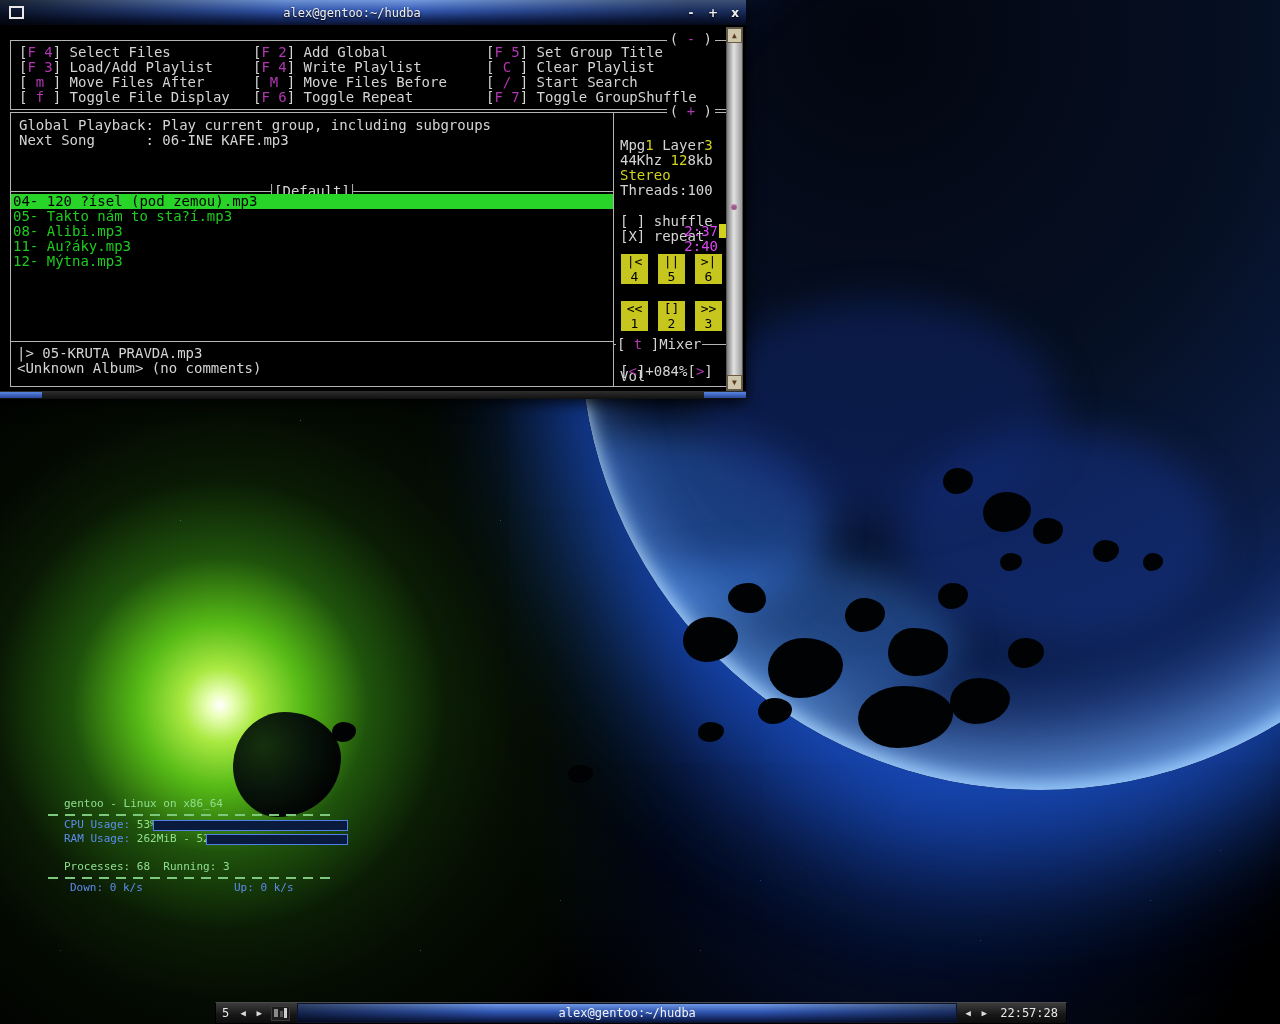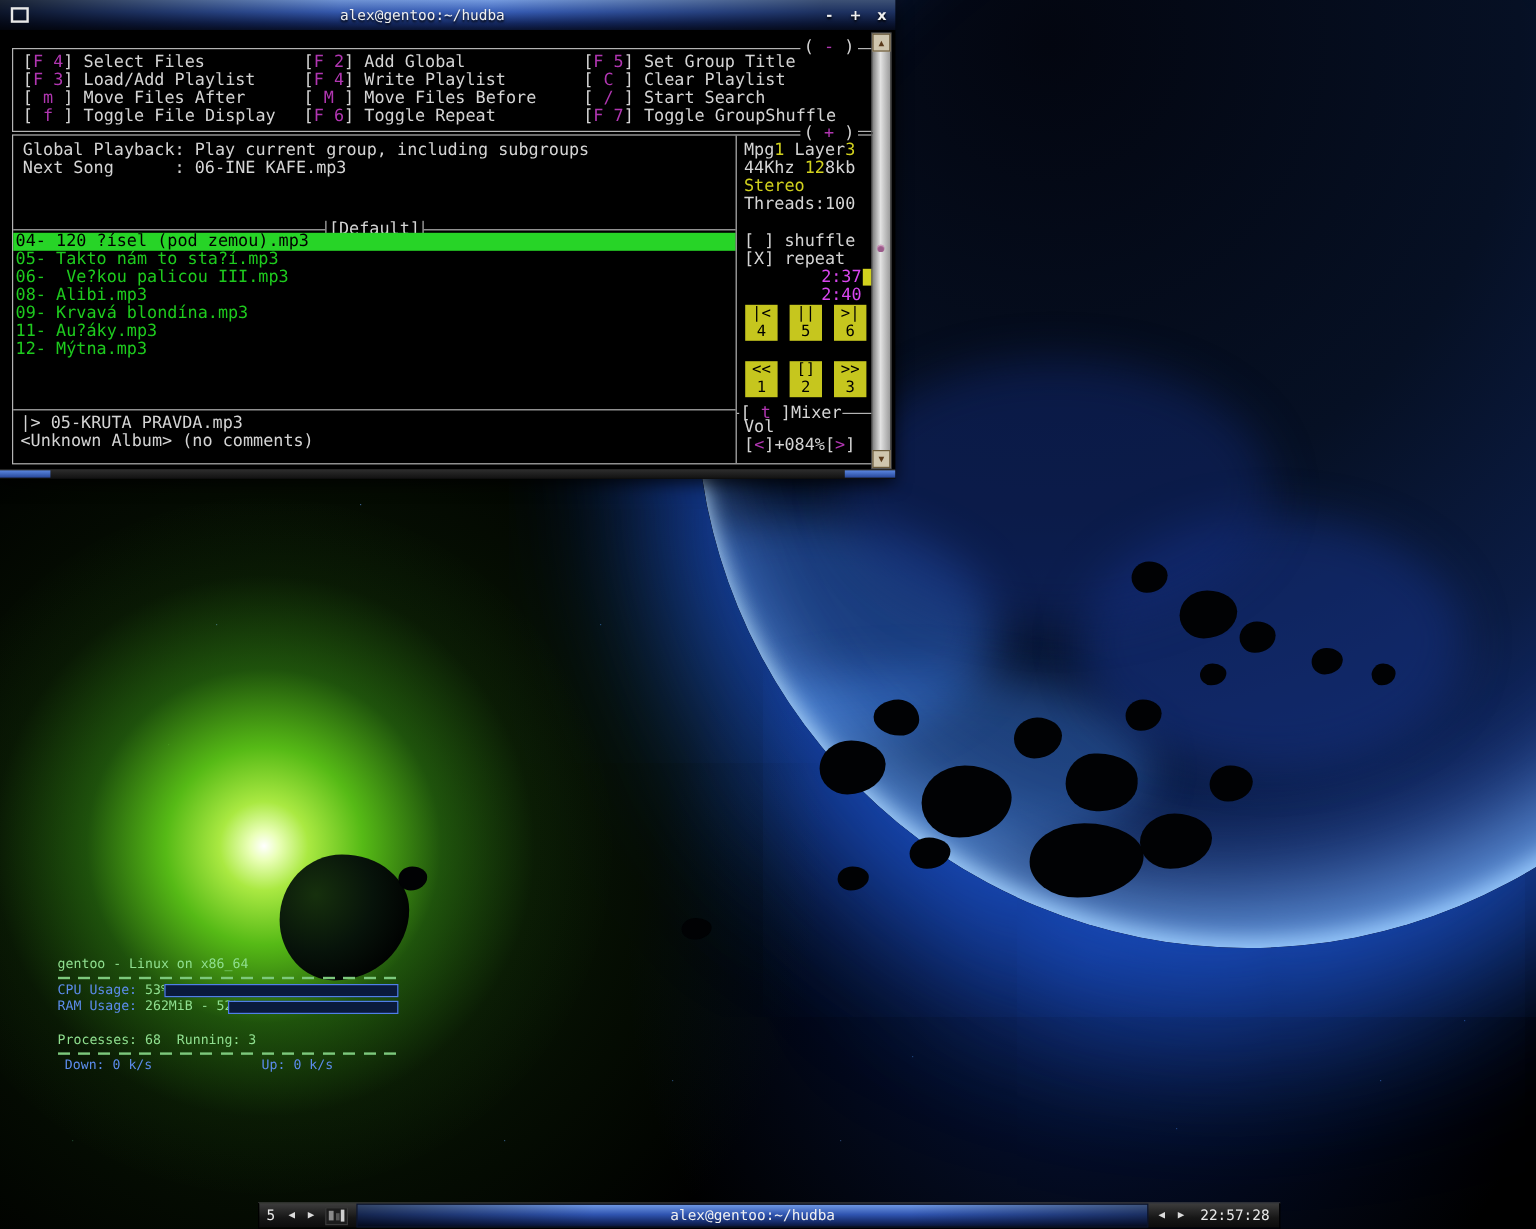--- a/index.html
+++ b/index.html
@@ -32,21 +32,21 @@
   .sun{position:absolute;left:-70px;top:415px;width:580px;height:580px;border-radius:50%;
     background:radial-gradient(circle,#ffffff 0%,#eaffb8 3%,#aae942 9%,#56ba16 20%,rgba(48,130,18,.55) 36%,rgba(24,66,10,.18) 55%,transparent 72%);}
   .ast{position:absolute;background:#010204;border-radius:48% 52% 58% 42% / 52% 44% 56% 48%;}
   .ast-big{background:radial-gradient(circle at 28% 32%, #16300d 0%, #07130a 45%, #010302 75%);}
   
   .conky{position:absolute;left:48px;top:797px;width:284px;z-index:5;
     font:11px/14px "DejaVu Sans Mono",monospace;color:#8fdf8f;}
   .conky .blue{color:#5c8cec;}
   .cdash{height:2px;margin:3px 0 2px 0;
     background:repeating-linear-gradient(to right,#7cc87c 0 10px,transparent 10px 17px);}
-  .crow{position:relative;height:14px;white-space:pre;}
+  .crow{position:relative;height:14px;white-space:pre;margin-left:16px;}
   .cbar{position:absolute;top:2px;height:9px;border:1px solid #4f7fe8;background:#0a1a3c;}
   .cbar .fill{height:100%;background:linear-gradient(to bottom,#6f9ff6,#2e5cc8);}
   .cbar-cpu{left:89px;width:193px;}
   .cbar-ram{left:142px;width:140px;}
   
   .window{position:absolute;left:0;top:0;width:746px;height:399px;z-index:10;background:#000;
     box-shadow:0 4px 14px rgba(0,0,0,.8);}
   .titlebar{position:absolute;left:0;top:0;right:0;height:25px;
     background:linear-gradient(to right,rgba(0,0,0,.78),rgba(0,0,0,.1) 38%,rgba(0,0,0,.05) 55%,rgba(0,0,0,.5) 92%),
                linear-gradient(to bottom,#7aa2ea 0%,#3a62c0 40%,#152a66 78%,#0a1433 100%);
@@ -68,21 +68,21 @@
   .infoline{position:absolute;left:8px;white-space:pre;}
   .defsep{position:absolute;left:0;top:78px;width:602px;border-top:1px solid #b4b4b4;}
   .deflabel{position:absolute;left:50%;transform:translateX(-50%);top:71px;background:#000;
     border-left:1px solid #b4b4b4;border-right:1px solid #b4b4b4;padding:0 2px;height:15px;}
   .tracks{position:absolute;left:0;top:81px;width:602px;}
   .track{height:15px;padding-left:2px;color:#1ecb1e;white-space:pre;}
   .track.sel{background:#27d427;color:#000;}
   .lsep{position:absolute;left:0;top:228px;width:602px;border-top:1px solid #b4b4b4;}
   .statline{position:absolute;left:6px;white-space:pre;}
   .rpane{position:absolute;left:602px;top:0;width:114px;height:100%;border-left:1px solid #b4b4b4;}
-  .rline{position:absolute;left:6px;white-space:pre;}
+  .rline{position:absolute;left:6px;white-space:pre;margin-top:20px;}
   .ry{color:#d2d21e;}
   .rm{color:#b136b1;}
   .timeline{position:absolute;right:10px;color:#d946ef;}
   .cursorblock{position:absolute;right:1px;top:111px;width:8px;height:14px;background:#d2d21e;}
   .btnrow{position:absolute;left:7px;display:flex;gap:10px;}
   .pbtn{width:27px;height:30px;background:#c6c61e;color:#000;text-align:center;
     font:13px/15px "DejaVu Sans Mono",monospace;cursor:default;}
   .mixsep{position:absolute;left:0;top:231px;width:113px;border-top:1px solid #b4b4b4;}
   .mixlabel{position:absolute;left:2px;top:224px;background:#000;padding:0 1px;white-space:pre;height:15px;}
   .volrow{position:absolute;left:6px;top:251px;white-space:pre;}
@@ -205,23 +205,21 @@
       <div class="lpane">
         <div class="infoline" style="top:5px;"><span>Global Playback:</span> <span>Play current group, including subgroups</span></div>
         <div class="infoline" style="top:20px;"><span>Next Song      :</span> <span>06-INE KAFE.mp3</span></div>
 
         <div class="defsep"></div>
         <div class="deflabel">[Default]</div>
 
         <div class="tracks">
           <div class="track sel">04- 120 ?ísel (pod zemou).mp3</div>
           <div class="track">05- Takto nám to sta?í.mp3</div>
-          <div class="track">06-  Ve?kou palicou III.mp3</div>
           <div class="track">08- Alibi.mp3</div>
-          <div class="track">09- Krvavá blondína.mp3</div>
           <div class="track">11- Au?áky.mp3</div>
           <div class="track">12- Mýtna.mp3</div>
         </div>
 
         <div class="lsep"></div>
         <div class="statline" style="top:233px;">|&gt; 05-KRUTA PRAVDA.mp3</div>
         <div class="statline" style="top:248px;">&lt;Unknown Album&gt; (no comments)</div>
       </div>
 
       <div class="rpane">

